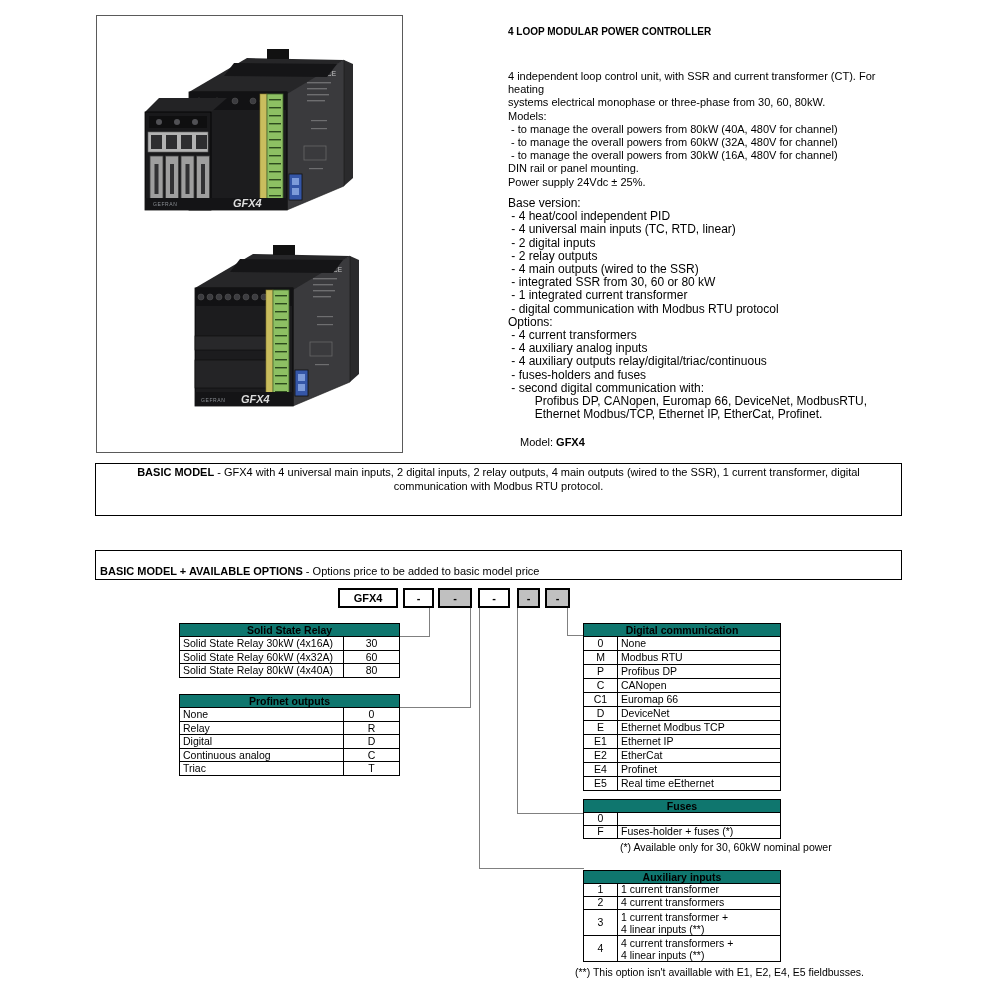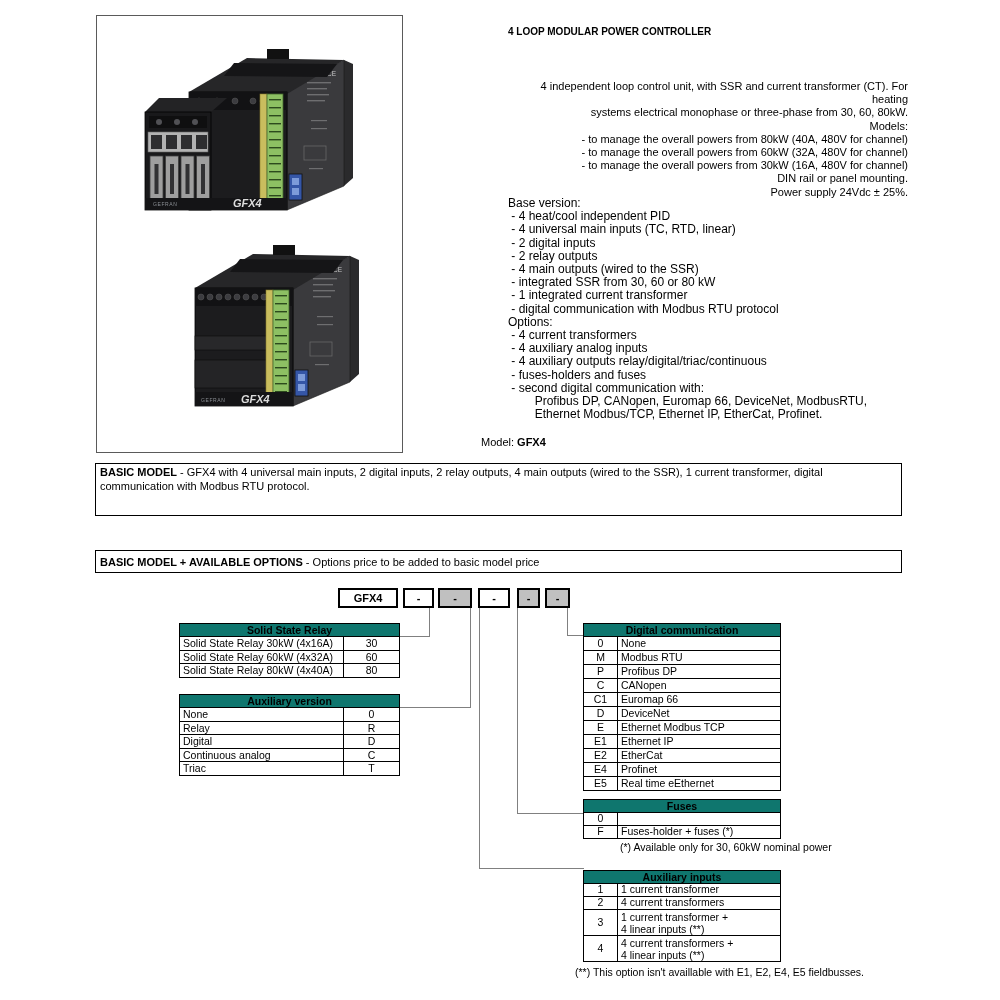--- a/index.html
+++ b/index.html
@@ -9,29 +9,29 @@
     -webkit-font-smoothing:antialiased;
   }
   .abs{position:absolute;}
   .pre{white-space:pre-wrap;}
 
   
   .photo-frame{left:96px;top:15px;width:305px;height:436px;border:1px solid #5a5a5a;background:#fff;}
 
   
   .prod-title{left:508px;top:26px;font-size:10px;font-weight:bold;}
-  .desc-block{left:508px;top:80px;width:400px;font-size:11px;line-height:13.2px;text-align:right;}
+  .desc-block{left:508px;top:70px;width:400px;font-size:11px;line-height:13.2px;}
   .base-block{left:508px;top:197px;width:400px;font-size:12px;line-height:13.2px;}
-  .model-line{left:481px;top:436px;font-size:11px;}
+  .model-line{left:520px;top:436px;font-size:11px;}
 
   
   .banner{left:95px;top:463px;width:807px;height:53px;border:1px solid #000;
-    box-sizing:border-box;padding:2px 4px;font-size:11px;line-height:13.5px;}
+    box-sizing:border-box;padding:2px 4px;font-size:11px;line-height:13.5px;text-align:center;}
   .banner2{left:95px;top:550px;width:807px;height:23px;border:1px solid #000;
-    box-sizing:border-box;padding:5px 4px;font-size:11px;}
+    box-sizing:border-box;padding:14px 4px;font-size:11px;}
 
   
   .cb{position:absolute;top:588px;height:20px;box-sizing:border-box;border:2px solid #000;
      display:flex;align-items:center;justify-content:center;font-size:11px;font-weight:bold;background:#fff;}
   .cb.gray{background:#c0c0c0;}
 
   
   .ln{position:absolute;background:#808080;}
 
   
@@ -262,21 +262,21 @@
       <div class="td desc sep">Solid State Relay 60kW (4x32A)</div>
       <div class="td code">60</div>
     </div>
   <div class="trow">
       <div class="td desc sep">Solid State Relay 80kW (4x40A)</div>
       <div class="td code">80</div>
     </div>
 </div>
 
 <div class="otable lt" style="left:179px;top:694px;width:221px;">
-  <div class="thead">Auxiliary version</div>
+  <div class="thead">Profinet outputs</div>
   <div class="trow">
       <div class="td desc sep">None</div>
       <div class="td code">0</div>
     </div>
   <div class="trow">
       <div class="td desc sep">Relay</div>
       <div class="td code">R</div>
     </div>
   <div class="trow">
       <div class="td desc sep">Digital</div>

